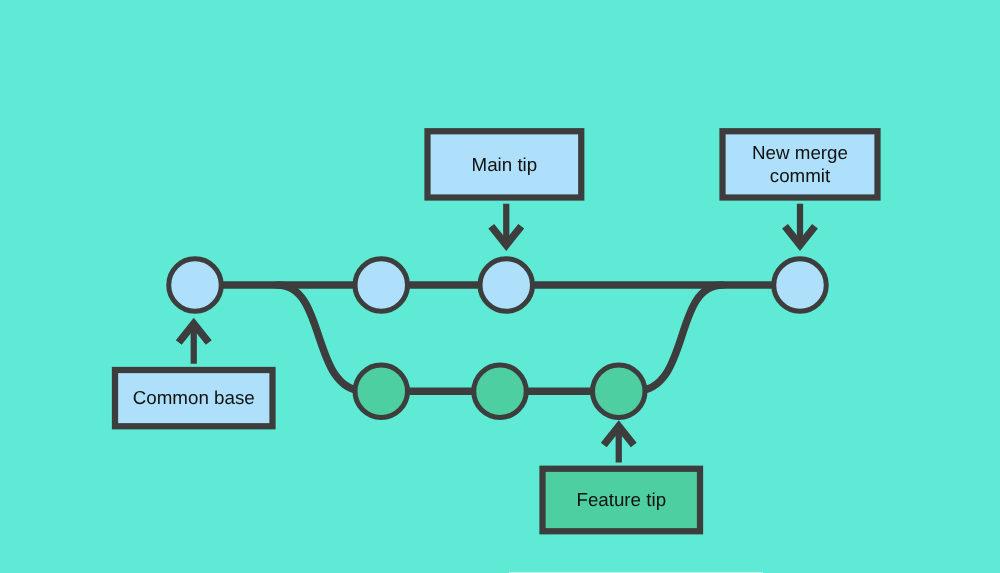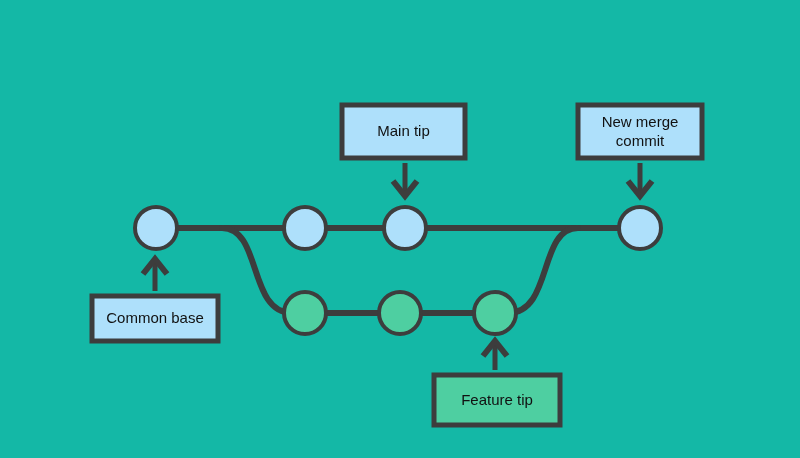--- a/index.html
+++ b/index.html
@@ -10,21 +10,21 @@
   body {
     width: 800px;
     height: 458px;
     font-family: "Liberation Sans", sans-serif;
     overflow: hidden;
   }
   #diagram-root {
     position: relative;
     width: 800px;
     height: 458px;
-    background: #14b8a6;
+    background: #5eead4;
   }
   svg#git-graph {
     position: absolute;
     top: 0;
     left: 0;
     width: 800px;
     height: 458px;
   }
   .label-text {
     font-family: "Liberation Sans", sans-serif;

